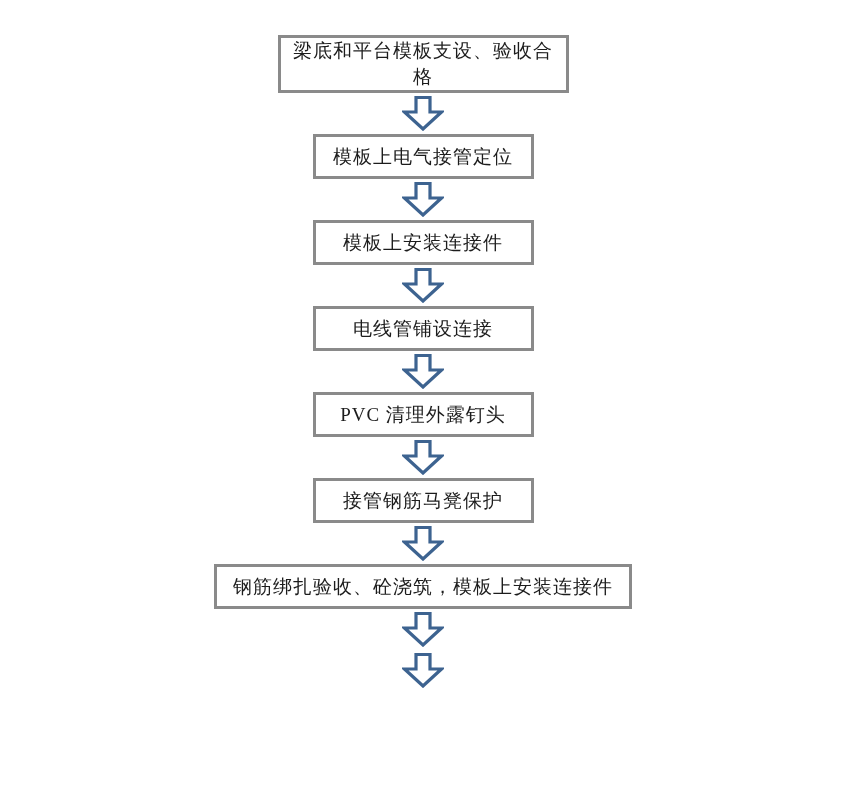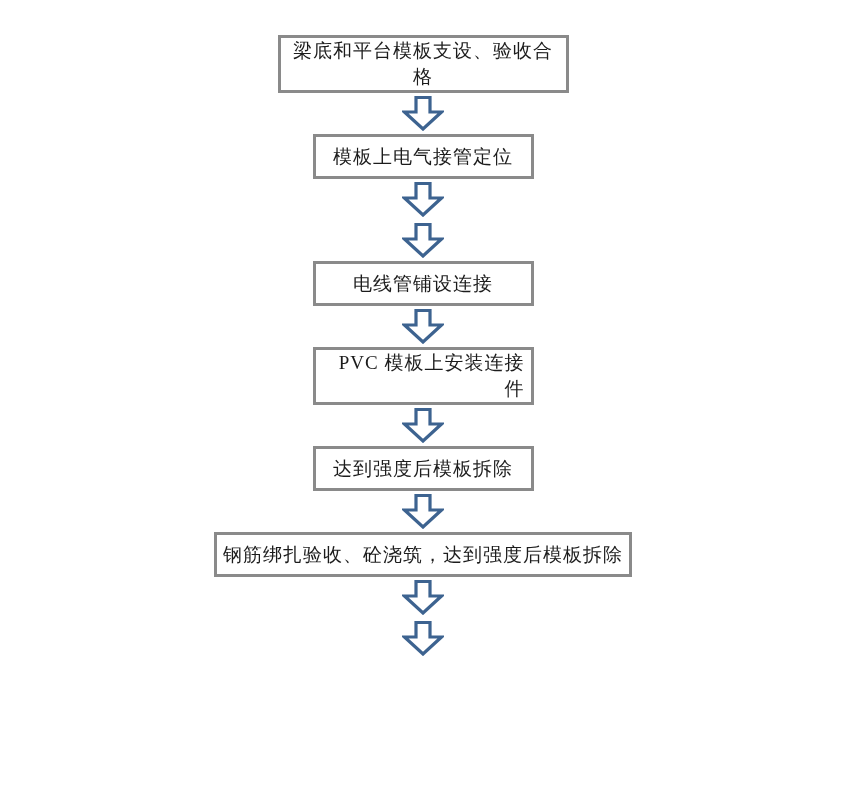--- a/index.html
+++ b/index.html
@@ -25,21 +25,21 @@
     display: flex;
     align-items: center;
     justify-content: center;
     color: #1c1c1c;
     font-size: 19px;
     letter-spacing: 1px;
     text-align: center;
     flex-shrink: 0;
     padding: 0 6px;
   }
-  .w-md { width: 221px; text-align: right; }
+  .w-md { width: 221px; }
   .w-lg { width: 291px; }
   .w-xl { width: 418px; }
   .arrow-wrap {
     height: 41px;
     display: flex;
     align-items: center;
     justify-content: center;
     flex-shrink: 0;
     padding: 3px 0 3px 0;
   }
@@ -63,59 +63,62 @@
   <div class="flow-box w-md">
     <span>模板上电气接管定位</span>
   </div>
 
   <div class="arrow-wrap">
     <svg width="42" height="35" viewBox="0 0 42 35">
       <path d="M14 1.5 L28 1.5 L28 16 L39.5 16 L21 33 L2.5 16 L14 16 Z" fill="#ffffff" stroke="#3d6390" stroke-width="3.2" stroke-linejoin="miter"></path>
     </svg>
   </div>
 
+  <div class="flow-box w-md">
+    <span>模板上安装连接件</span>
+  </div>
 
   <div class="arrow-wrap">
     <svg width="42" height="35" viewBox="0 0 42 35">
       <path d="M14 1.5 L28 1.5 L28 16 L39.5 16 L21 33 L2.5 16 L14 16 Z" fill="#ffffff" stroke="#3d6390" stroke-width="3.2" stroke-linejoin="miter"></path>
     </svg>
   </div>
 
   <div class="flow-box w-md">
     <span>电线管铺设连接</span>
   </div>
 
   <div class="arrow-wrap">
     <svg width="42" height="35" viewBox="0 0 42 35">
       <path d="M14 1.5 L28 1.5 L28 16 L39.5 16 L21 33 L2.5 16 L14 16 Z" fill="#ffffff" stroke="#3d6390" stroke-width="3.2" stroke-linejoin="miter"></path>
     </svg>
   </div>
 
   <div class="flow-box w-md">
-    <span>PVC 模板上安装连接件</span>
+    <span>PVC 清理外露钉头</span>
   </div>
 
   <div class="arrow-wrap">
     <svg width="42" height="35" viewBox="0 0 42 35">
       <path d="M14 1.5 L28 1.5 L28 16 L39.5 16 L21 33 L2.5 16 L14 16 Z" fill="#ffffff" stroke="#3d6390" stroke-width="3.2" stroke-linejoin="miter"></path>
     </svg>
   </div>
 
   <div class="flow-box w-md">
-    <span>达到强度后模板拆除</span>
+    <span>接管钢筋马凳保护</span>
   </div>
 
   <div class="arrow-wrap">
     <svg width="42" height="35" viewBox="0 0 42 35">
       <path d="M14 1.5 L28 1.5 L28 16 L39.5 16 L21 33 L2.5 16 L14 16 Z" fill="#ffffff" stroke="#3d6390" stroke-width="3.2" stroke-linejoin="miter"></path>
     </svg>
   </div>
 
   <div class="flow-box w-xl">
-    <span>钢筋绑扎验收、砼浇筑，达到强度后模板拆除</span>
+    <span>钢筋绑扎验收、砼浇筑，模板上安装连接件</span>
   </div>
 
   <div class="arrow-wrap">
     <svg width="42" height="35" viewBox="0 0 42 35">
       <path d="M14 1.5 L28 1.5 L28 16 L39.5 16 L21 33 L2.5 16 L14 16 Z" fill="#ffffff" stroke="#3d6390" stroke-width="3.2" stroke-linejoin="miter"></path>
     </svg>
   </div>
 
 
   <div class="arrow-wrap">

